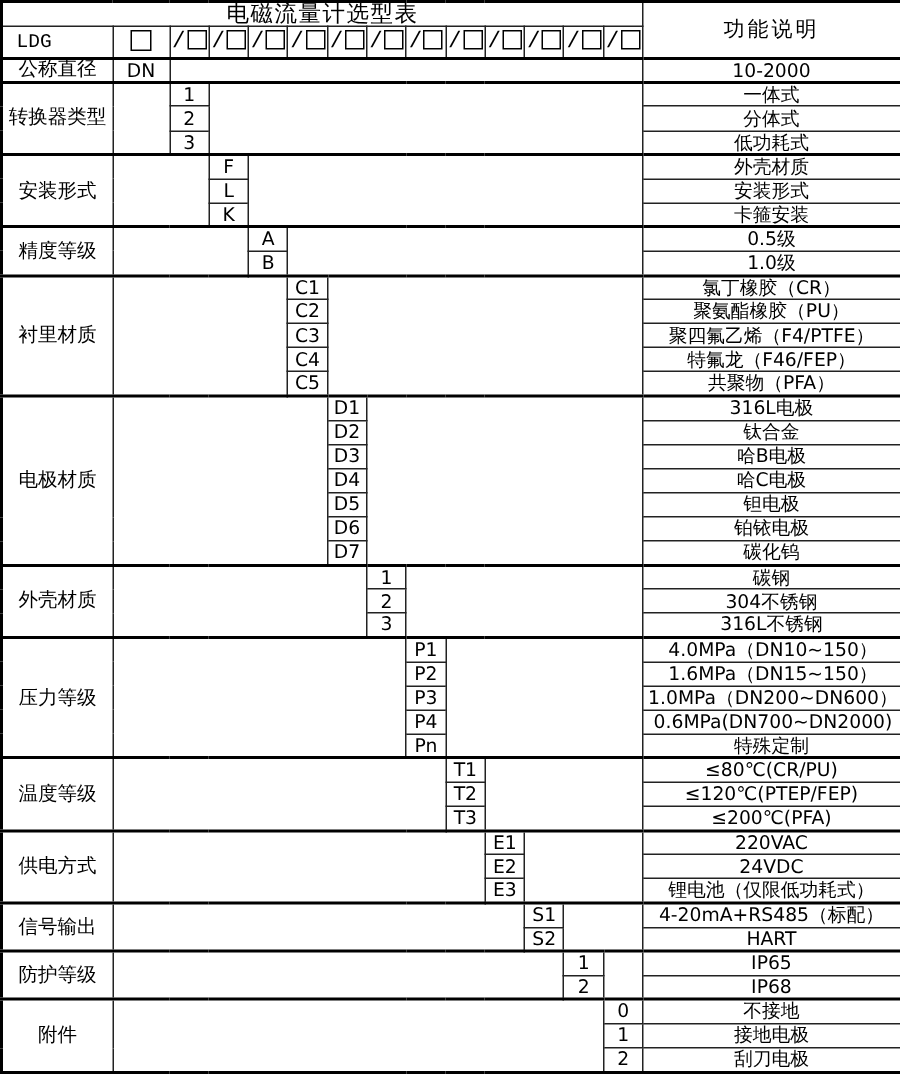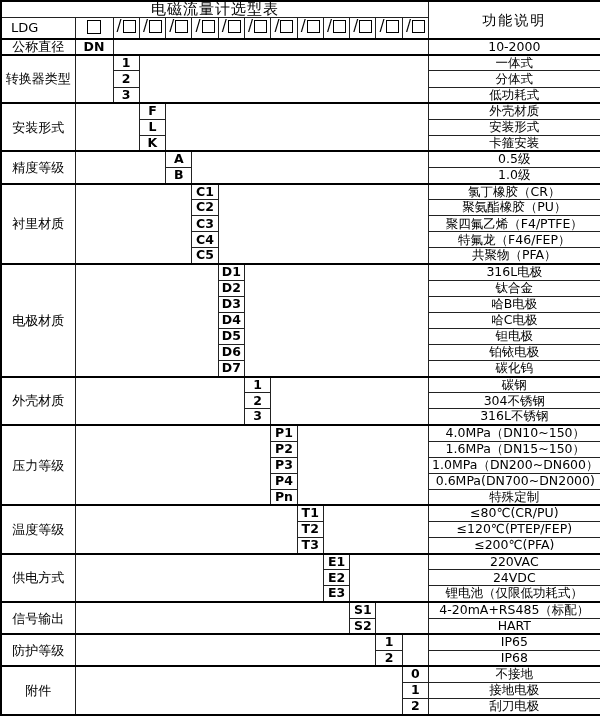--- a/index.html
+++ b/index.html
@@ -19,25 +19,25 @@
     font-size:13px;
     line-height:1;
     color:#000;
     overflow:hidden;
     white-space:nowrap;
   }
   tr.group-start > td { border-top:2px solid #000; }
   tr.title-row { height:16px; }
   tr.title-row td.title-cell { font-size:15px; letter-spacing:1px; }
   td.func-header { font-size:14px; letter-spacing:2px; }
-  tr.model-row { height:21px; }
+  tr.model-row { height:21px;font-family:Liberation Mono, monospace; }
   td.model-prefix { text-align:left; padding-left:9px; font-size:13px; }
   tr.data-row { height:16px; }
   td.label-cell { font-size:13px; letter-spacing:0;text-align:center; }
-  td.code-cell { font-size:12.5px;font-weight:bold; }
+  td.code-cell { font-size:12.5px; }
   td.desc-cell { font-size:12.5px; }
   td.desc-cell.al { text-align:center; padding-left:2px; }
   .bx {
     display:inline-block;
     width:11px; height:11px;
     border:1px solid #000;
     vertical-align:-1px;
     background:#fff;
   }
   .bx.big { width:12px; height:12px; }

